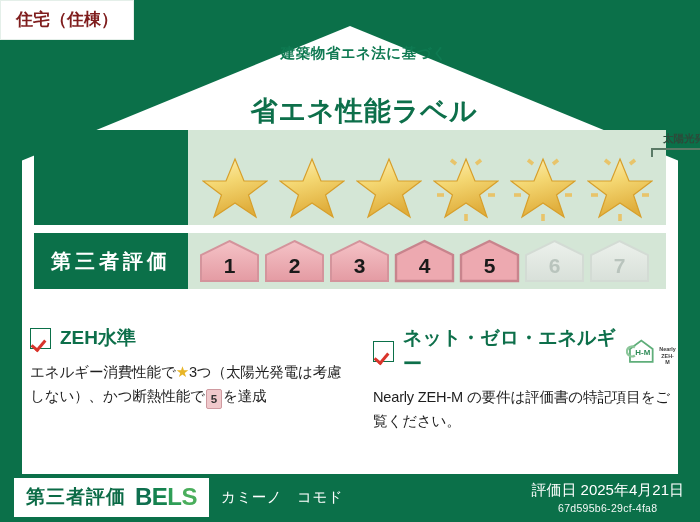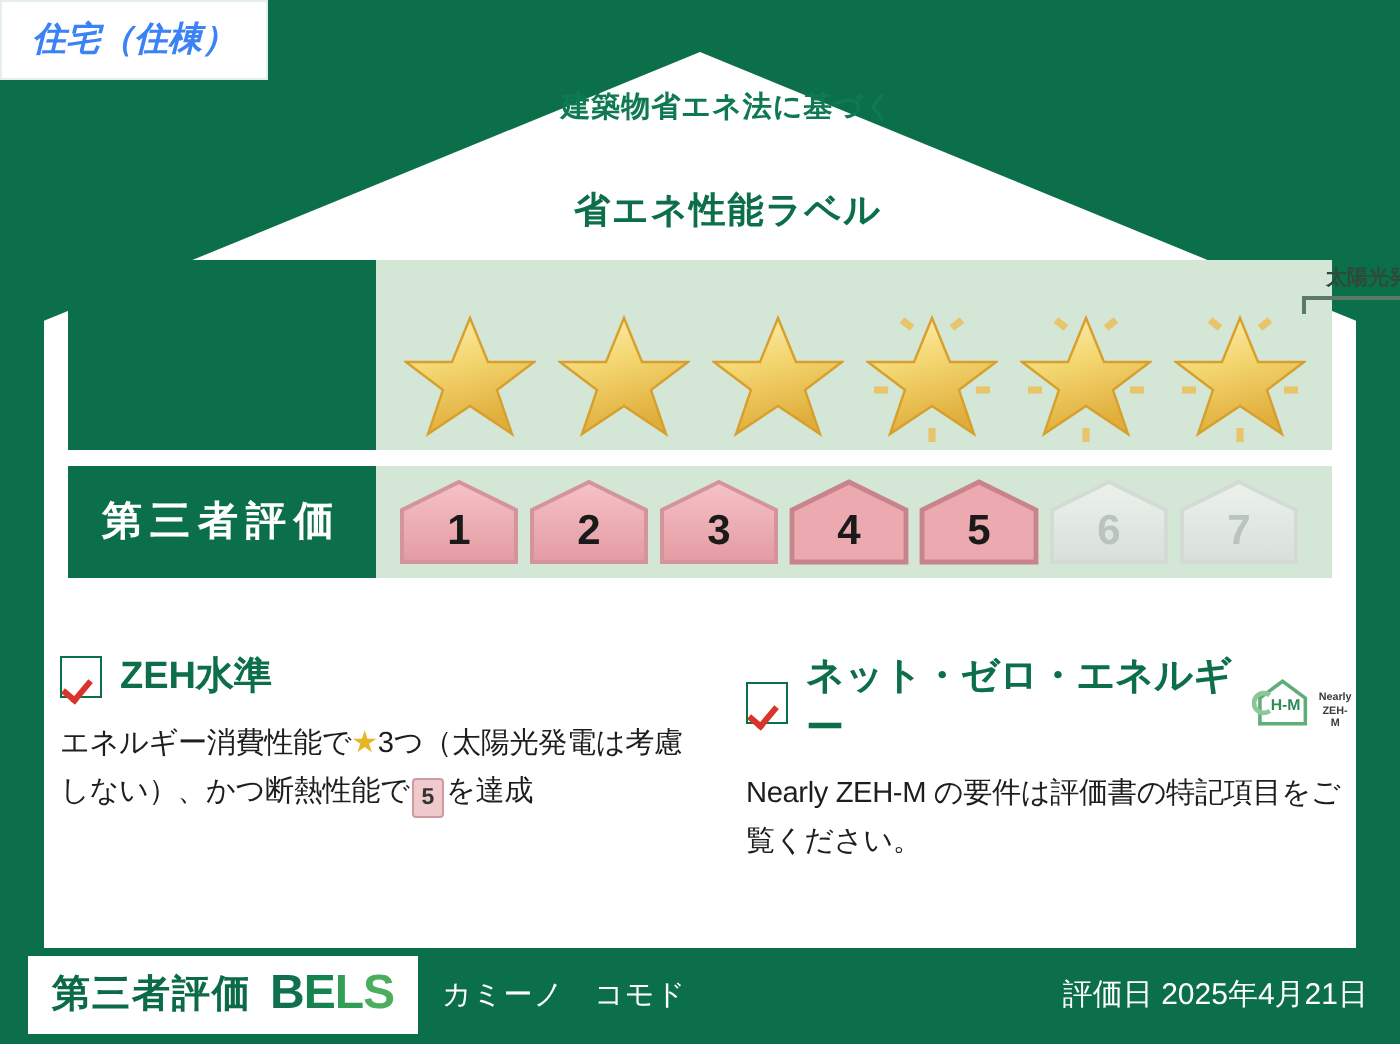--- a/index.html
+++ b/index.html
@@ -23,27 +23,26 @@
     left:22px; top:26px; right:22px; bottom:48px;
     background:#ffffff;
     clip-path: polygon(0% 30%, 50% 0%, 100% 30%, 100% 100%, 0% 100%);
   }
 
   
   #house-type-tag {
     position:absolute; left:0px; top:0px;
     background:#ffffff;
     padding:7px 15px 8px 15px;
-    color:#3b82f6;
+    color:#7f1d1d;
     font-weight:bold;
     font-size:17px;
     letter-spacing:0px;
     z-index:9;
     border:1px solid #e4efe9;
-    font-style:italic;
   }
 
   
   #renewable-badge {
     position:absolute; right:0px; top:2px;
     background:#ffffff;
     padding:6px 14px 7px 10px;
     display:flex; align-items:center; gap:8px;
     z-index:9;
     border:1px solid #dfeae4;
@@ -55,21 +54,21 @@
   
   #title-block {
     position:absolute; left:0; right:0; top:44px;
     text-align:center; z-index:6;padding-left:28px;
   }
   #title-sub {
     color:#0f7a52; font-size:14.5px; font-weight:bold;
     letter-spacing:0.5px; margin-bottom:6px;
   }
   #title-main {
-    color:#0d6f4a; font-size:18px; font-weight:bold;
+    color:#0d6f4a; font-size:27px; font-weight:bold;
     letter-spacing:1px;
     margin-top:30px;
   }
 
   
   #perf-area {
     position:absolute; left:34px; right:34px; top:130px;
     z-index:6;
   }
   .perf-row { display:flex; align-items:stretch; margin-bottom:8px; }
@@ -410,16 +409,17 @@
   <div id="footer">
     <div id="bels-box">
       <span id="bels-eval">第三者評価</span>
       <span id="bels-word"><span class="b1">B</span><span class="b2">E</span><span class="b3">L</span><span class="b4">S</span></span>
     </div>
     <div id="project-name">カミーノ　コモド</div>
     <div id="footer-right">
       <div id="eval-date"><span>評価日</span>
         <span>2025年4月21日</span>
       </div>
+      <div id="doc-id">67d595b6-29cf-4fa8</div>
     </div>
   </div>
 
 </div>
 
 </body></html>

